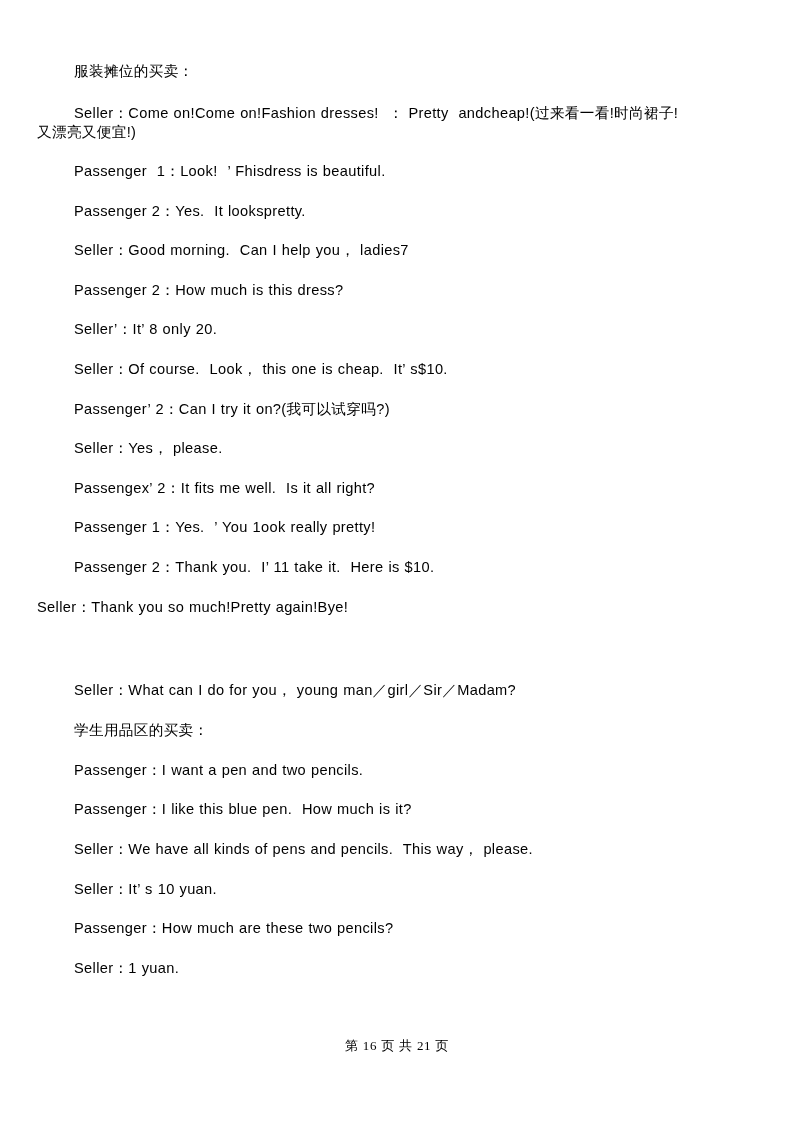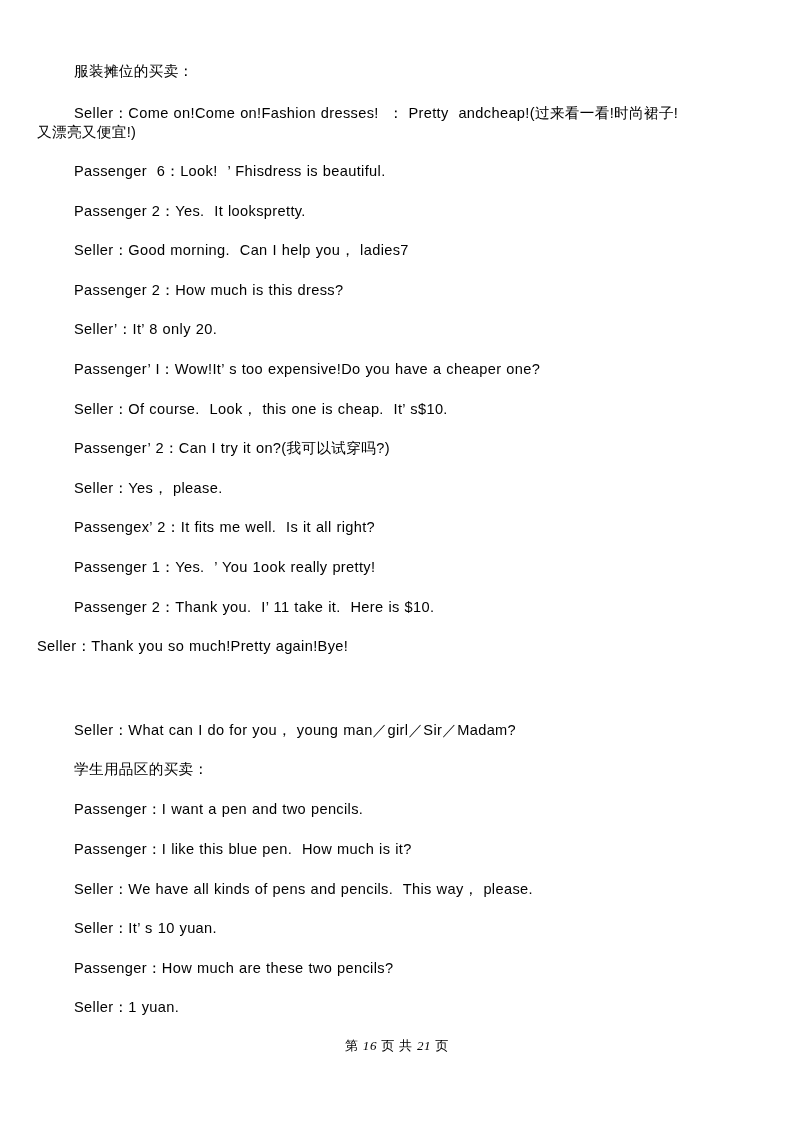--- a/index.html
+++ b/index.html
@@ -71,45 +71,43 @@
     left: 0;
     top: 1037px;
     width: 794px;
     text-align: center;
     font-size: 13px;
     letter-spacing: 0.6px;
     color: #000000;
   }
   .footer .num {
     font-family: "Liberation Serif", "DejaVu Serif", serif;
-    font-style: italic;
   }
 </style>
 </head>
 <body>
 
 <div class="page">
 
   <div class="content">
 
     <p class="para cn-head">服装摊位的买卖：</p>
 
     <p class="para hang"><span>Seller：Come on!Come on!Fashion dresses!  ： Pretty  andcheap!(过来看一看!时尚裙子!</span><span class="wrapline">又漂亮又便宜!)</span></p>
 
-    <p class="para indent">Passenger  6：Look!  ’ Fhisdress is beautiful.</p>
+    <p class="para indent">Passenger  1：Look!  ’ Fhisdress is beautiful.</p>
 
     <p class="para indent">Passenger 2：Yes.  It lookspretty.</p>
 
     <p class="para indent">Seller：Good morning.  Can I help you， ladies7</p>
 
     <p class="para indent">Passenger 2：How much is this dress?</p>
 
     <p class="para indent">Seller’：It’ 8 only 20.</p>
 
-    <p class="para indent">Passenger’ I：Wow!It’ s too expensive!Do you have a cheaper one?</p>
 
     <p class="para indent">Seller：Of course.  Look， this one is cheap.  It’ s$10.</p>
 
     <p class="para indent">Passenger’ 2：Can I try it on?(我可以试穿吗?)</p>
 
     <p class="para indent">Seller：Yes， please.</p>
 
     <p class="para indent">Passengex’ 2：It fits me well.  Is it all right?</p>
 
     <p class="para indent">Passenger 1：Yes.  ’ You 1ook really pretty!</p>

